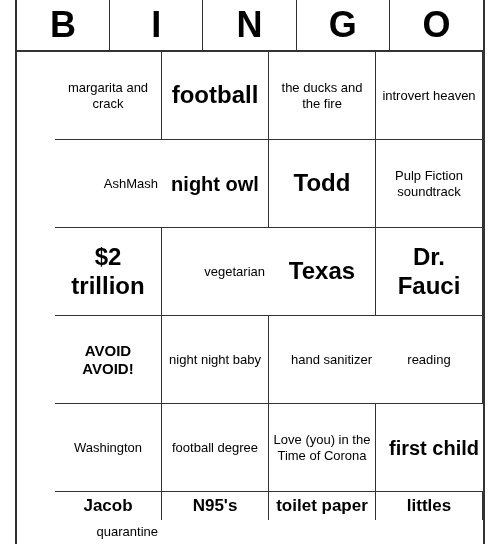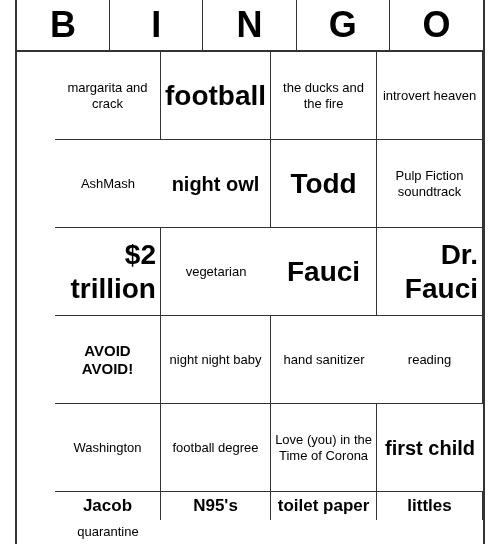--- a/index.html
+++ b/index.html
@@ -41,32 +41,32 @@
       border-right: 1px solid #333;
       border-bottom: 1px solid #333;
       display: flex;
       align-items: center;
       justify-content: center;
       text-align: center;
       padding: 4px;
     }
     .bingo-cell:nth-child(5n) {
       border-right: none;
+      justify-content: flex-end;
     }
     .bingo-cell:nth-child(n+21) {
       border-bottom: none;
     }
     .cell-text {
       font-size: 13px;
       line-height: 1.2;
     }
     .cell-text.large {
-      font-size: 28px;
+      font-size: 24px;
       font-weight: bold;
-      text-align: right;
     }
     .cell-text.xlarge {
       font-size: 20px;
       font-weight: bold;
     }
     .cell-text.medium {
       font-size: 17px;
       font-weight: bold;
     }
     .cell-text.medium-bold {
@@ -110,21 +110,21 @@
       <div class="bingo-cell">
         <span class="cell-text">Pulp Fiction soundtrack</span>
       </div>
       <div class="bingo-cell">
         <span class="cell-text large">$2 trillion</span>
       </div>
       <div class="bingo-cell">
         <span class="cell-text">vegetarian</span>
       </div>
       <div class="bingo-cell">
-        <span class="cell-text large">Fauci</span>
+        <span class="cell-text large">Texas</span>
       </div>
       <div class="bingo-cell">
         <span class="cell-text large">Dr. Fauci</span>
       </div>
       <div class="bingo-cell">
         <span class="cell-text medium-bold">AVOID AVOID!</span>
       </div>
       <div class="bingo-cell">
         <span class="cell-text">night night baby</span>
       </div>

